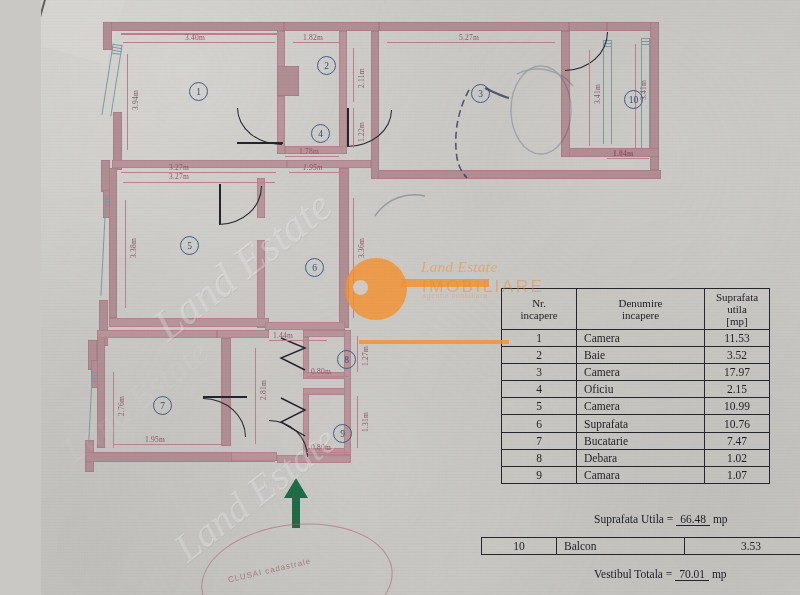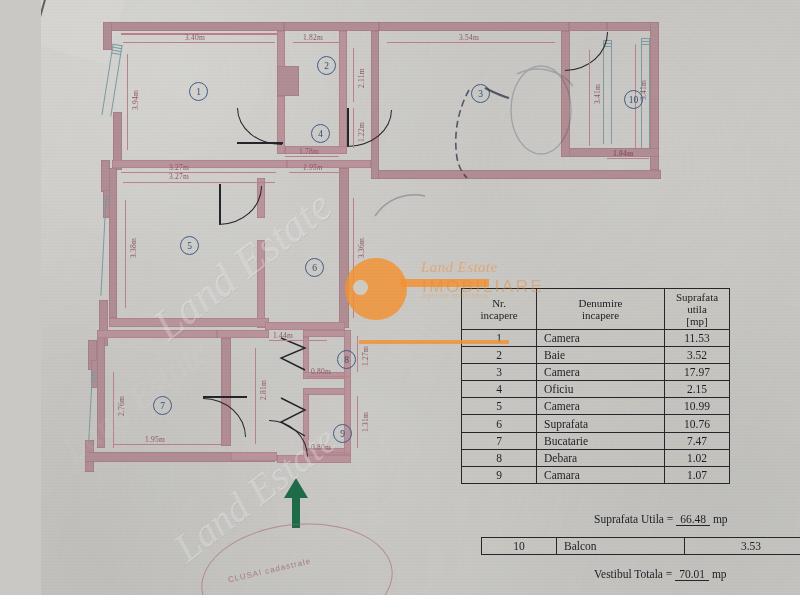--- a/index.html
+++ b/index.html
@@ -224,21 +224,21 @@
 
     <div class="dimline" style="left:80px;top:172px;width:155px;height:1px;"></div>
     <div class="dim" style="left:128px;top:163px;">3.27m</div>
 
     <div class="dimline" style="left:252px;top:42px;width:46px;height:1px;"></div>
     <div class="dim" style="left:262px;top:33px;">1.82m</div>
     <div class="dimline" style="left:312px;top:48px;width:1px;height:54px;"></div>
     <div class="dim v" style="left:316px;top:62px;transform:rotate(-90deg) translateX(-26px);">2.11m</div>
 
     <div class="dimline" style="left:346px;top:42px;width:168px;height:1px;"></div>
-    <div class="dim" style="left:418px;top:33px;">3.54m</div>
+    <div class="dim" style="left:418px;top:33px;">5.27m</div>
 
     <div class="dimline" style="left:244px;top:156px;width:54px;height:1px;"></div>
     <div class="dim" style="left:258px;top:147px;">1.78m</div>
     <div class="dimline" style="left:312px;top:108px;width:1px;height:40px;"></div>
     <div class="dim v" style="left:316px;top:118px;transform:rotate(-90deg) translateX(-24px);">1.22m</div>
 
     <div class="dimline" style="left:82px;top:182px;width:152px;height:1px;"></div>
     <div class="dim" style="left:128px;top:172px;">3.27m</div>
     <div class="dimline" style="left:84px;top:200px;width:1px;height:108px;"></div>
     <div class="dim v" style="left:88px;top:228px;transform:rotate(-90deg) translateX(-30px);">3.38m</div>
@@ -295,21 +295,21 @@
     </svg>
     <svg class="penmark" style="left:330px;top:186px;width:60px;height:40px;opacity:.30;">
       <path d="M4,30 C16,12 36,6 54,10" fill="none" stroke="#2a3344" stroke-width="1.6"></path>
     </svg>
 
     <svg class="arrow-entry" style="left:240px;top:476px;width:30px;height:54px;">
       <polygon points="15,2 27,22 19,22 19,52 11,52 11,22 3,22" fill="#1e6b48"></polygon>
     </svg>
   </div>
 
-  <table class="tbl" style="left:420px;top:288px;width:269px;">
+  <table class="tbl" style="left:460px;top:288px;width:269px;">
     <thead>
       <tr>
         <th class="hd" style="width:74px;">
           <div>Nr.</div>
           <div>incapere</div>
         </th>
         <th class="hd" style="width:120px;">
           <div>Denumire</div>
           <div>incapere</div>
         </th>

